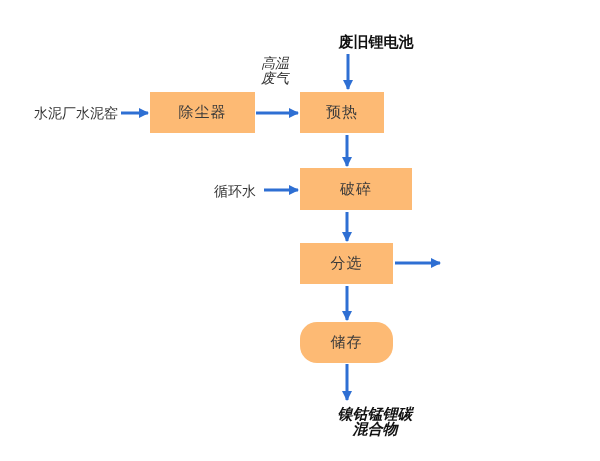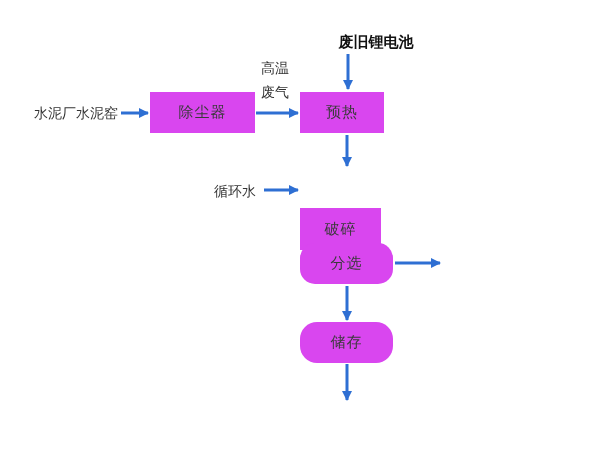--- a/index.html
+++ b/index.html
@@ -11,48 +11,49 @@
     font-family: "Liberation Sans", sans-serif;
     overflow: hidden;
   }
   .arrow-layer {
     position: absolute;
     left: 0; top: 0;
     width: 600px; height: 461px;
   }
   .node {
     position: absolute;
-    background: #d946ef;
+    background: #fdba74;
     color: #3a3a3a;
     font-size: 15px;
     display: flex;
     align-items: center;
     justify-content: center;
     letter-spacing: 1px;
   }
   .node-dust    { left: 150px; top: 92px;  width: 105px; height: 41px; }
   .node-preheat { left: 300px; top: 92px;  width: 84px;  height: 41px; }
-  .node-crush   { left: 300px; top: 168px; width: 81px;  height: 42px; margin-top: 40px; }
-  .node-sort    { left: 300px; top: 243px; width: 93px;  height: 41px; border-radius: 15px; }
+  .node-crush   { left: 300px; top: 168px; width: 112px;  height: 42px; }
+  .node-sort    { left: 300px; top: 243px; width: 93px;  height: 41px; }
   .node-store   { left: 300px; top: 322px; width: 93px;  height: 41px; border-radius: 17px; }
   .lbl {
     position: absolute;
     color: #333333;
     font-size: 14px;
     white-space: nowrap;
   }
   .lbl-bold {
     font-weight: bold;
     color: #111111;
     font-size: 15px;
   }
   .multiline {
     white-space: pre-line;
     text-align: center;
-    line-height: 24px;
+    line-height: 15px;
+    font-style: italic;
   }
   .hcenter { transform: translateX(-50%); margin-left: 28px; }
   .lbl-battery  { left: 348px; top: 33px; }
   .lbl-kiln     { left: 22px;  top: 105px; margin-left: 12px; }
   .lbl-hotgas   { left: 256px; top: 56px; width: 38px; }
   .lbl-water    { left: 214px; top: 183px; }
   .lbl-output   { left: 447px; top: 256px; letter-spacing: 0.5px; }
   .lbl-mixture  { left: 347px; top: 406px; }
 </style>
 </head>
@@ -90,14 +91,16 @@
 
   <div class="node node-preheat">预热</div>
 
   <div class="node node-crush">破碎</div>
 
   <div class="node node-sort">分选</div>
 
   <div class="node node-store">储存</div>
 
 
+  <div class="lbl lbl-bold lbl-mixture multiline hcenter">镍钴锰锂碳
+混合物</div>
 
 </div>
 
 </body></html>

